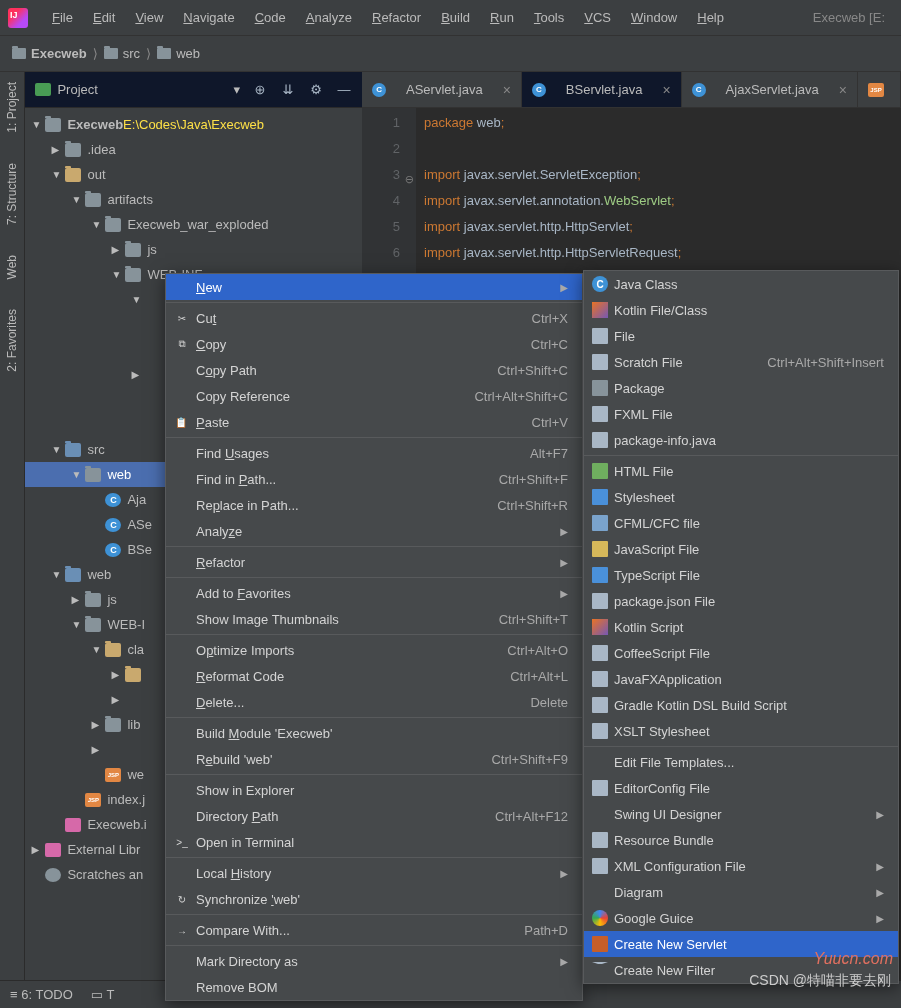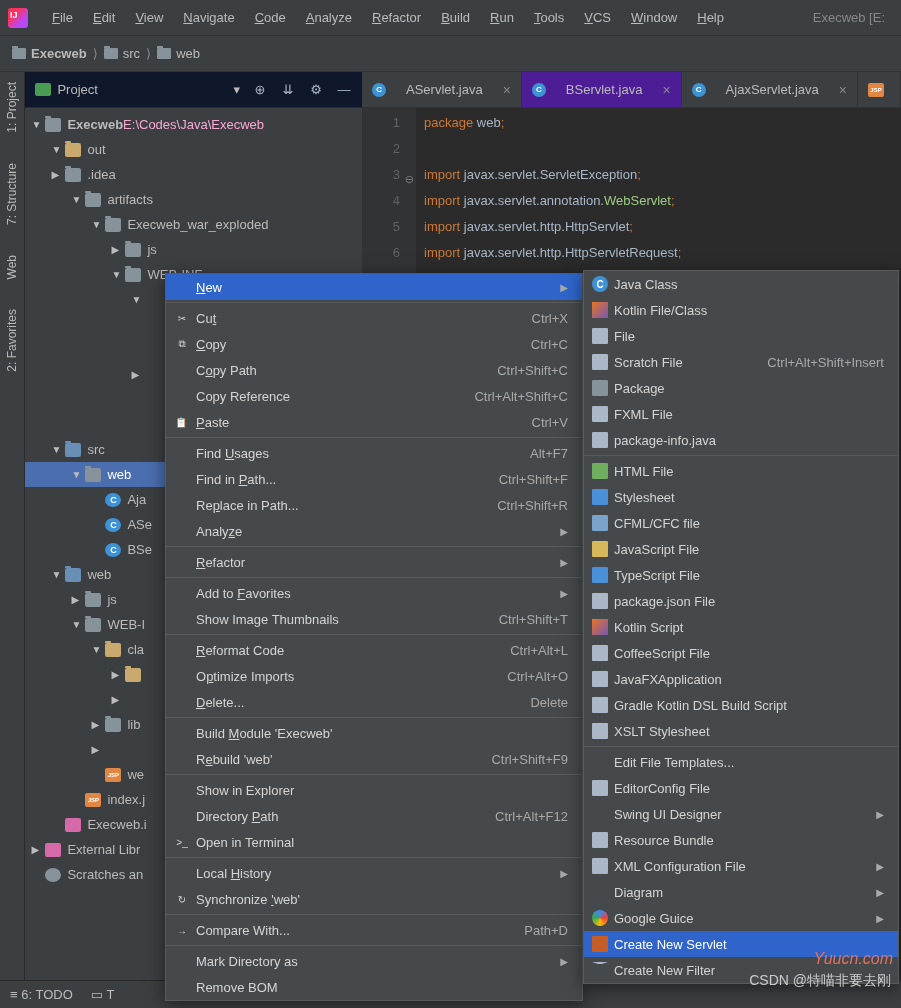--- a/index.html
+++ b/index.html
@@ -37,25 +37,25 @@
 .ic-folder-o { background:#c9a96e; position:relative; }
 .ic-folder-o::before{content:'';position:absolute;top:-2px;left:0;width:6px;height:2px;background:#c9a96e;border-radius:1px 1px 0 0;}
 .ic-folder-b { background:#6a8fb5; position:relative; }
 .ic-folder-b::before{content:'';position:absolute;top:-2px;left:0;width:6px;height:2px;background:#6a8fb5;border-radius:1px 1px 0 0;}
 .ic-pkg { background:#87939a; border-radius:50%; }
 .ic-class { background:#3e92d6; border-radius:50%; }
 .ic-class::after{content:'C';}
 .ic-jsp { background:#e28743; }
 .ic-jsp::after{content:'JSP';font-size:6px;}
 .ic-lib { background:#d669a9; }
-.dim { color:#f9a8d4; }
+.dim { color:#fde047; }
 .editor { flex:1; display:flex; flex-direction:column; background:#2b2b2b; }
 .tabs { height:36px; display:flex; background:#3c3f41; border-bottom:1px solid #323232; }
 .tab { display:flex; align-items:center; padding:0 10px; gap:20px; border-right:1px solid #323232; color:#bbb; }
-.tab.active { background:#4c1d95; }
+.tab.active { background:#0f172a; }
 .tab-icon { width:14px; height:14px; background:#3e92d6; border-radius:50%; display:flex; align-items:center; justify-content:center; color:white; font-size:8px; font-weight:bold; }
 .tab-icon::after{content:'C';}
 .tab-close { color:#888; font-size:14px; }
 .code { display:flex; flex:1; }
 .gutter { width:54px; background:#313335; color:#606366; text-align:right; padding:2px 16px 0 0; line-height:26px; font-family:monospace; font-size:14px; position:relative; }
 .gutter-mark { position:absolute; right:2px; font-size:11px; color:#787878; }
 .src { flex:1; padding:2px 0 0 8px; font-family:monospace; font-size:15px; line-height:26px; color:#a9b7c6; }
 .kw { color:#cc7832; }
 .id { color:#a9b7c6; }
 .ann { color:#9ecc84; }
@@ -142,28 +142,28 @@
       </div>
     </div>
     <div class="tree" id="tree">
         <div class="tree-row" style="padding-left: 6px;">
           <span class="tri open"></span>
           <span class="ticon ic-folder"></span>
           <span style="font-weight: bold;">Execweb</span>
           <span class="dim">  E:\Codes\Java\Execweb</span>
         </div>
         <div class="tree-row" style="padding-left: 26px;">
+          <span class="tri closed"></span>
+          <span class="ticon ic-folder"></span>
+          <span>.idea</span>
+        </div>
+        <div class="tree-row" style="padding-left: 26px;">
           <span class="tri open"></span>
           <span class="ticon ic-folder-o"></span>
           <span>out</span>
-        </div>
-        <div class="tree-row" style="padding-left: 26px;">
-          <span class="tri closed"></span>
-          <span class="ticon ic-folder"></span>
-          <span>.idea</span>
         </div>
         <div class="tree-row" style="padding-left: 46px;">
           <span class="tri open"></span>
           <span class="ticon ic-folder"></span>
           <span>artifacts</span>
         </div>
         <div class="tree-row" style="padding-left: 66px;">
           <span class="tri open"></span>
           <span class="ticon ic-folder"></span>
           <span>Execweb_war_exploded</span>
@@ -397,26 +397,26 @@
     <div class="mrow">
       <span>Add to <u>F</u>avorites</span>
       <span class="sub">▶</span>
     </div>
     <div class="mrow">
       <span>Show Image Thumbnails</span>
       <span class="short">Ctrl+Shift+T</span>
     </div>
     <div class="msep"></div>
     <div class="mrow">
+      <span>O<u>p</u>timize Imports</span>
+      <span class="short">Ctrl+Alt+O</span>
+    </div>
+    <div class="mrow">
       <span><u>R</u>eformat Code</span>
       <span class="short">Ctrl+Alt+L</span>
-    </div>
-    <div class="mrow">
-      <span>O<u>p</u>timize Imports</span>
-      <span class="short">Ctrl+Alt+O</span>
     </div>
     <div class="mrow">
       <span><u>D</u>elete...</span>
       <span class="short">Delete</span>
     </div>
     <div class="msep"></div>
     <div class="mrow">
       <span>Build <u>M</u>odule 'Execweb'</span>
     </div>
     <div class="mrow">

